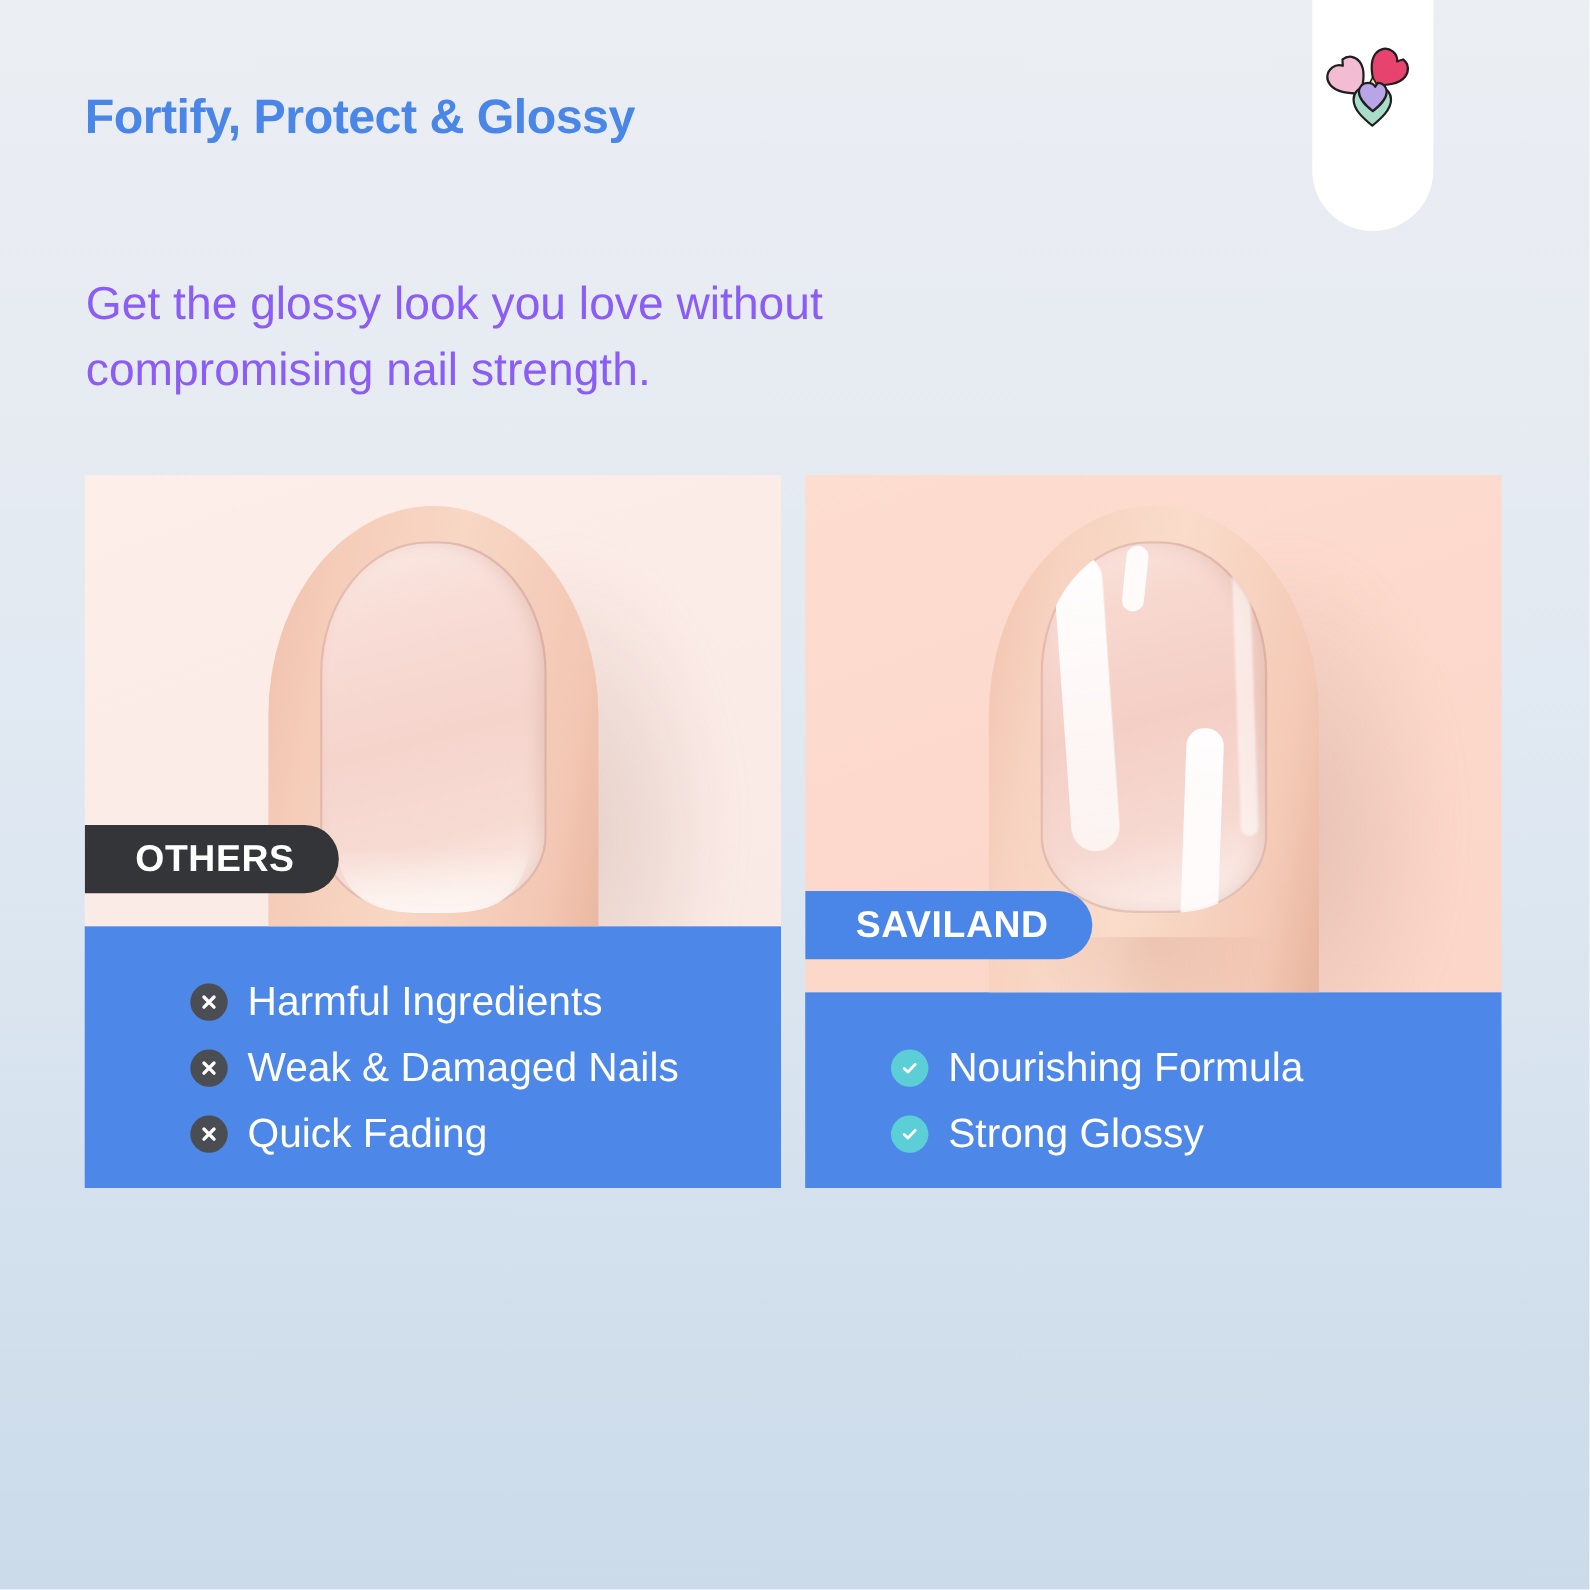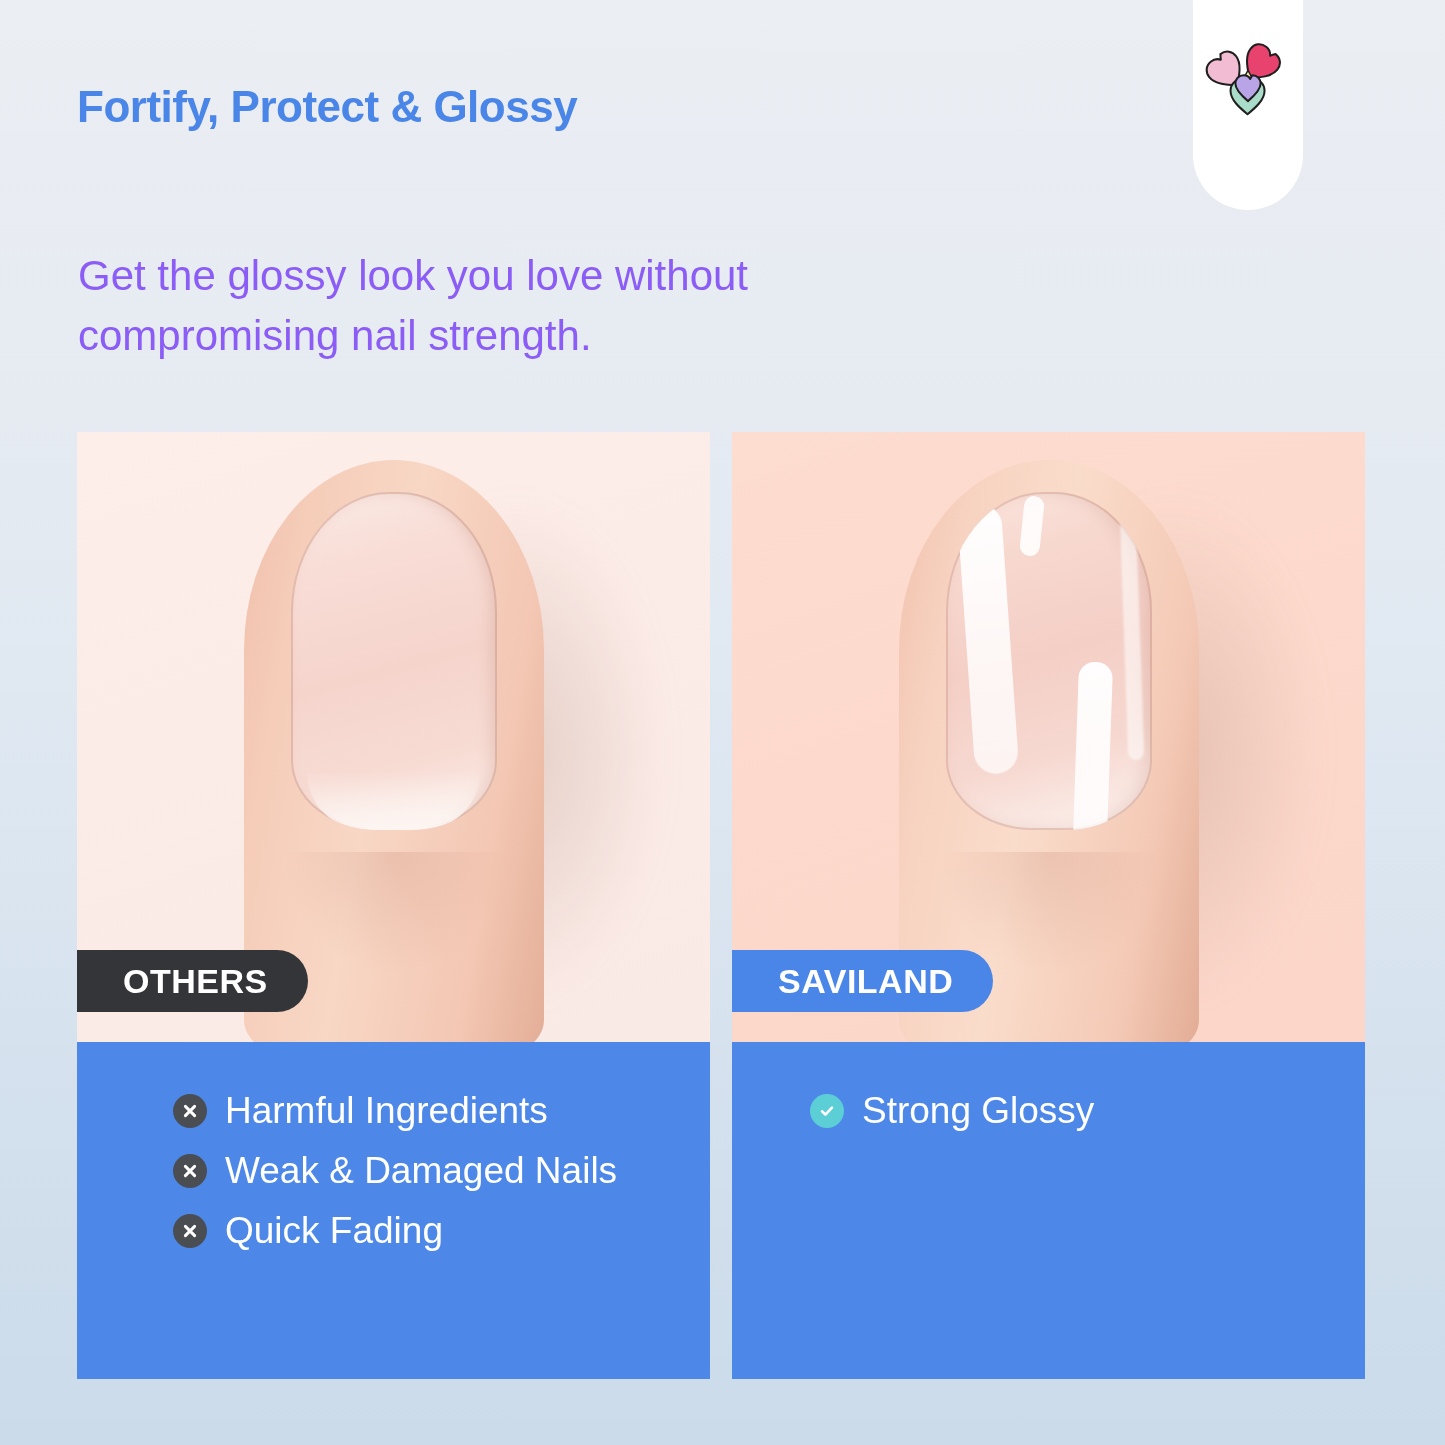--- a/index.html
+++ b/index.html
@@ -36,21 +36,21 @@
   .subhead{
     position:absolute; left:78px; top:246px;
     width:880px;
     font-size:42px; color:#8b5cf6;
     line-height:1.44; font-weight:400;
   }
 
   
   .compare{
     position:absolute; left:77px; top:432px;
-    width:1288px; height:947px;
+    width:1288px; height:648px;
     display:flex; gap:22px;text-align:center;
   }
   .col{ width:633px; display:flex; flex-direction:column; position:relative; }
 
   .photo{
     position:relative; height:610px; overflow:hidden;
   }
   .photo.left{ background:linear-gradient(160deg,#fdeeea 0%,#fcece8 40%,#faeae6 100%); }
   .photo.right{ background:linear-gradient(160deg,#fdddd0 0%,#fcd9cc 45%,#fbd6c9 100%); }
 
@@ -233,19 +233,27 @@
       <div class="badge saviland">SAVILAND</div>
     </div>
     <div class="panel">
       <ul class="flist">
         <li class="fitem">
           <span class="ico check">
             <svg width="18" height="18" viewBox="0 0 18 18">
                 <path d="M4 9.3 L7.4 12.6 L14 5.6" fill="none" stroke="#ffffff" stroke-width="2.6" stroke-linecap="round" stroke-linejoin="round"></path>
               </svg>
           </span>
+          <span>Nourishing Formula</span>
+        </li>
+        <li class="fitem">
+          <span class="ico check">
+            <svg width="18" height="18" viewBox="0 0 18 18">
+                <path d="M4 9.3 L7.4 12.6 L14 5.6" fill="none" stroke="#ffffff" stroke-width="2.6" stroke-linecap="round" stroke-linejoin="round"></path>
+              </svg>
+          </span>
           <span>Strong Glossy</span>
         </li>
       </ul>
     </div>
   </div>
 
 </div>
 
 </body></html>

